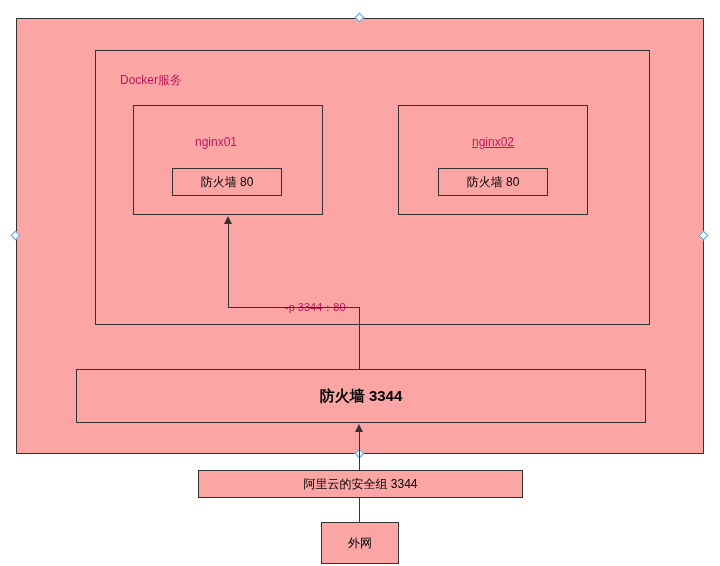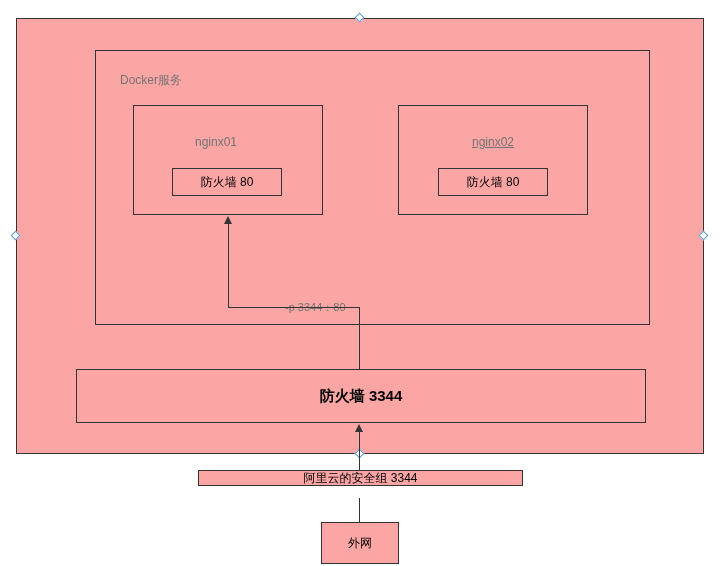--- a/index.html
+++ b/index.html
@@ -21,21 +21,21 @@
       background-image: radial-gradient(circle, #ddd 0.5px, transparent 0.5px);
       background-size: 10px 10px;
     }
     .box {
       position: absolute;
       border: 1px solid #333;
       background: #fca5a5;
     }
     .label {
       position: absolute;
-      color: #737373;
+      color: #be185d;
     }
     .center-text {
       display: flex;
       align-items: center;
       justify-content: center;
     }
     .handle {
       position: absolute;
       width: 7px;
       height: 7px;
@@ -94,21 +94,21 @@
 
 <div class="arrow-head arrow-up" style="left:224px; top:216px;"></div>
 
 <div class="box center-text" style="left:76px; top:369px; width:570px; height:54px;">
   <span style="font-size:15px; font-weight:bold;">防火墙   3344</span>
 </div>
 
 <div class="arrow-line" style="left:359px; top:432px; width:1px; height:38px;"></div>
 <div class="arrow-head arrow-up" style="left:355px; top:424px;"></div>
 
-<div class="box center-text" style="left:198px; top:470px; width:325px; height:16px;">
+<div class="box center-text" style="left:198px; top:470px; width:325px; height:28px;">
   <span>阿里云的安全组   3344</span>
 </div>
 
 <div class="arrow-line" style="left:359px; top:498px; width:1px; height:24px;"></div>
 
 <div class="box center-text" style="left:321px; top:522px; width:78px; height:42px;">
   <span>外网</span>
 </div>
 
 </body></html>

